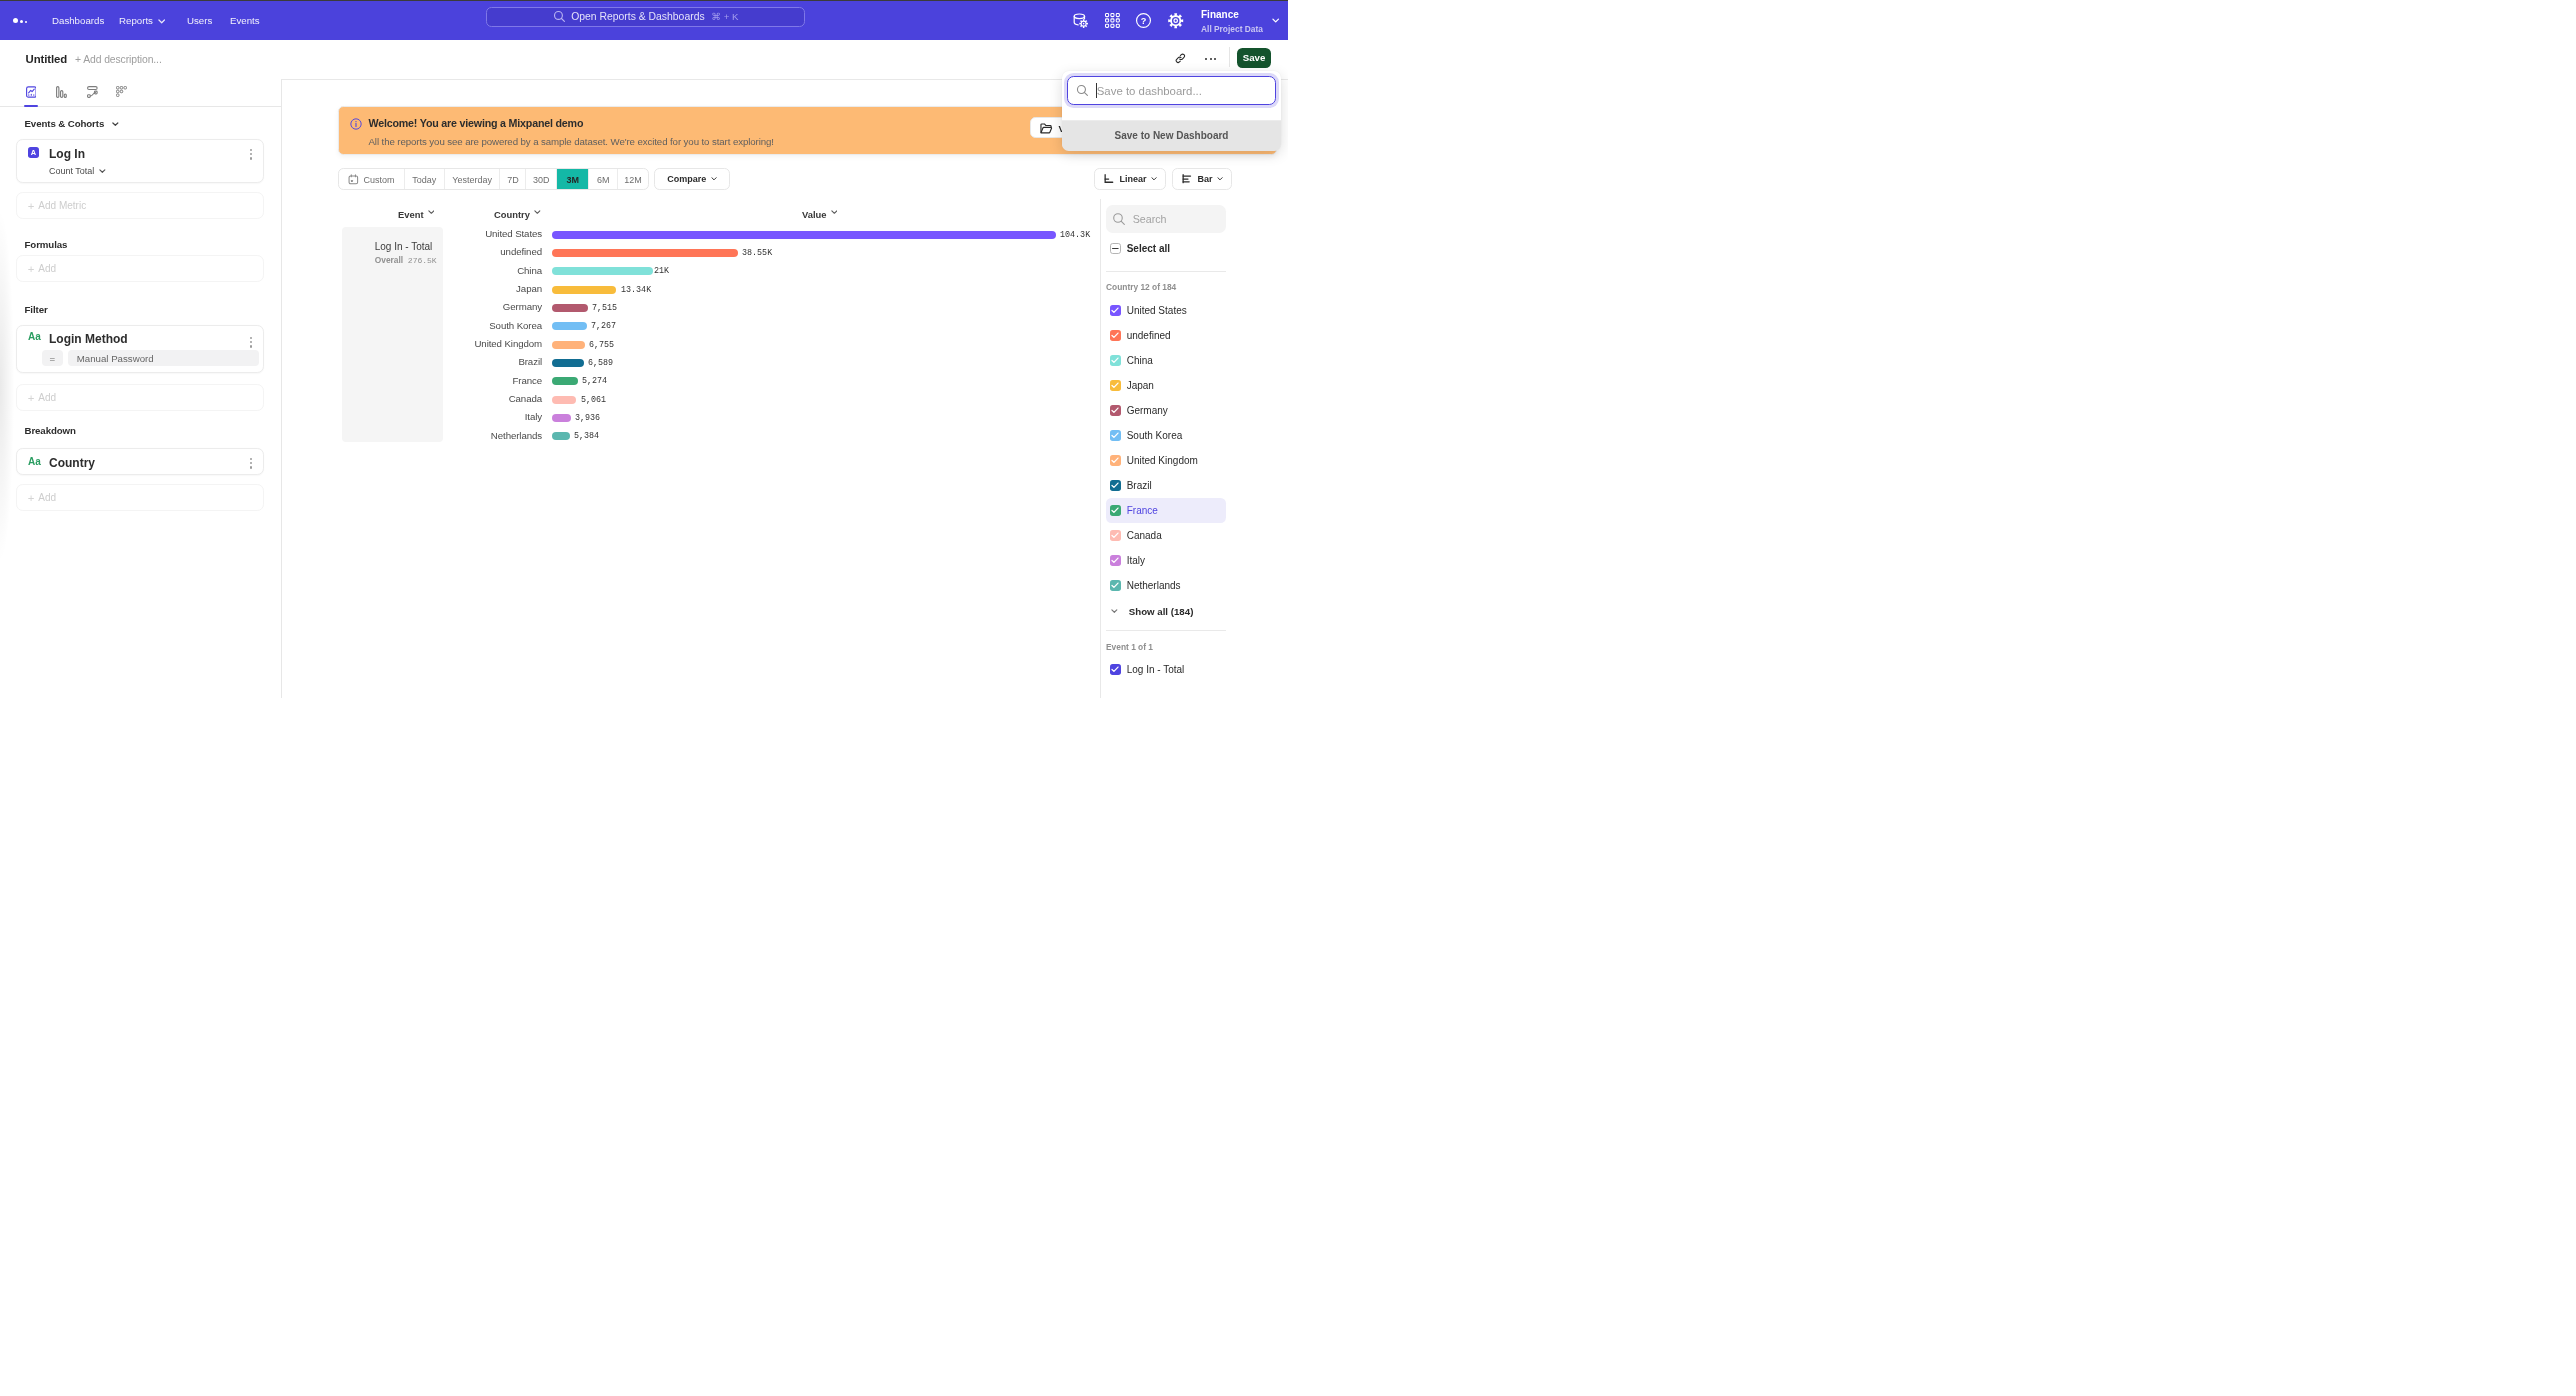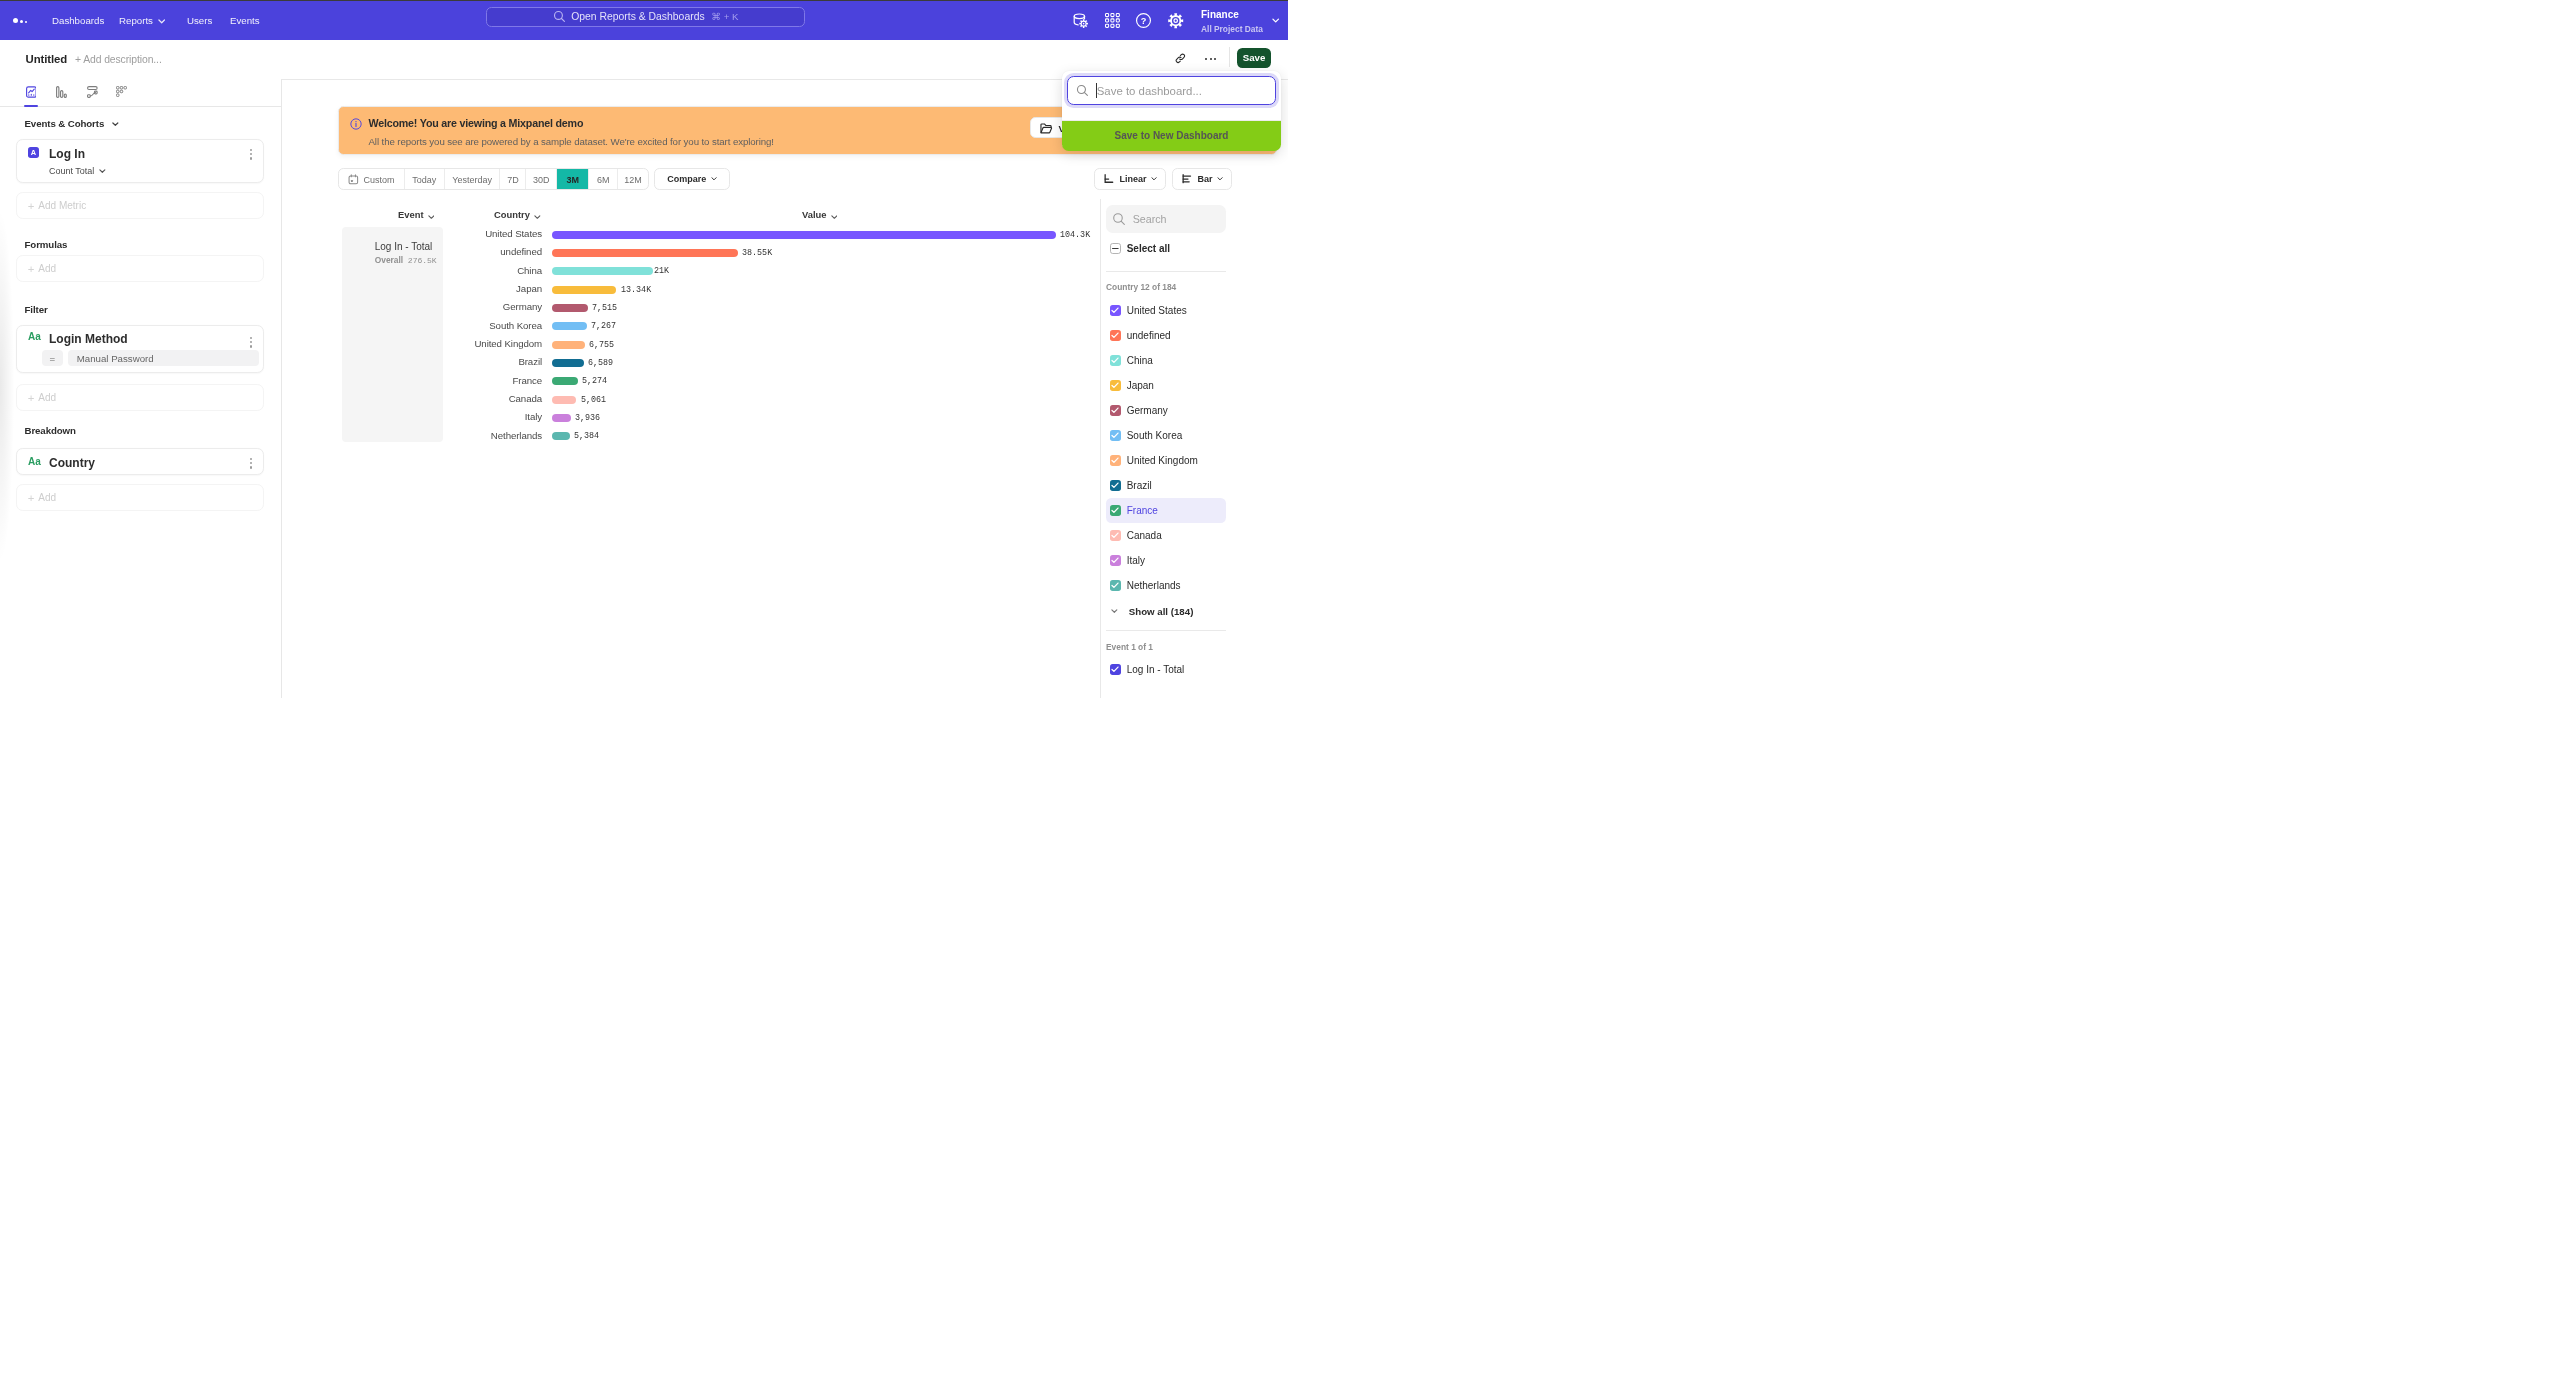--- a/index.html
+++ b/index.html
@@ -60,21 +60,21 @@
   border:0.7px solid #e7e7e7; border-radius:5.4px; display:flex; overflow:hidden; }
 .seg { height:21px; border-right:0.7px solid #ececec; display:flex; align-items:center; justify-content:center;
   font-size:9px; color:#6e6e6e; }
 .seg:last-child { border-right:none; }
 .seg.sel { background:#14b8a6; color:#262626; font-weight:700; }
 .cbtn { position:absolute; top:168px; height:22px; background:#fff; border:0.7px solid #e7e7e7; border-radius:5.4px;
   display:flex; align-items:center; justify-content:center; font-size:9px; font-weight:600; color:#2b2b2b; }
 .cbtn svg.cv { margin-left:4.7px; }
 
 .chead { position:absolute; top:209px; font-size:9.4px; font-weight:600; color:#383838;
-  display:flex; align-items:flex-end; }
+  display:flex; align-items:flex-start; }
 .chead svg { margin-left:4px; margin-top:1.3px; }
 #epanel { position:absolute; left:342px; top:227px; width:101px; height:215px; background:#f5f5f5; border-radius:4px; }
 #epanel .a { position:absolute; left:21px; width:81px; top:14px; text-align:center; font-size:10px; color:#3c3c3c; }
 #epanel .b { position:absolute; left:6.7px; width:114px; top:28px; text-align:center; font-size:8.4px; color:#919191; }
 #epanel .b .ov { font-weight:700; margin-right:4.7px; }
 #epanel .b .mono { font-family:"Liberation Mono", monospace; font-size:8px; }
 .cl { position:absolute; width:260px; left:282px; text-align:right; font-size:9.7px; color:#4a4a4a; height:13.4px; letter-spacing:-0.1px; }
 .bar { position:absolute; left:552px; height:8px; border-radius:4px; }
 .bv { position:absolute; font-family:"Liberation Mono", monospace; font-size:8.4px; color:#333; padding-top:0.7px; }
 #vdiv { position:absolute; left:1100px; top:199px; width:0.7px; height:500px; background:#e8e8e8; }
@@ -88,21 +88,21 @@
 .lname { margin-left:6px; font-size:10px; }
 .rdiv { position:absolute; left:1106px; width:120px; height:0.7px; background:#e9e9e9; }
 .rlab { position:absolute; left:1106px; font-size:8.4px; font-weight:600; color:#8f8f8f; }
 
 #popup { position:absolute; left:1062px; top:71px; width:219px; height:79px; background:#fff;
   border-radius:6.7px; box-shadow:0 4px 13.4px rgba(0,0,0,0.14), 0 0 1.3px rgba(0,0,0,0.08); }
 #pinput { position:absolute; left:5.4px; top:5px; width:209px; height:29px; background:#fff;
   border:1px solid #4f44e0; border-radius:6.7px; box-shadow:0 0 0 3px #dcd9f8;
   display:flex; align-items:center; }
 #pinput .t { color:#9b9b9b; font-size:11.4px; }
-#pfoot { position:absolute; left:0; top:49px; width:219px; height:30.5px; background:#84cc16;
+#pfoot { position:absolute; left:0; top:49px; width:219px; height:30.5px; background:#e5e5e5;
   border-top:0.7px solid #ececec; border-radius:0 0 6.7px 6.7px; text-align:center;
   font-size:10px; font-weight:600; color:#555; line-height:30px; }
 </style></head>
 <body>
 <div id="app">
 
 <div id="strip"></div>
 <div id="nav">
   <div class="dot" style="left:12.7px;top:17.7px;width:5px;height:5px"></div>
   <div class="dot" style="left:19.6px;top:19.4px;width:3.3px;height:3.3px"></div>

